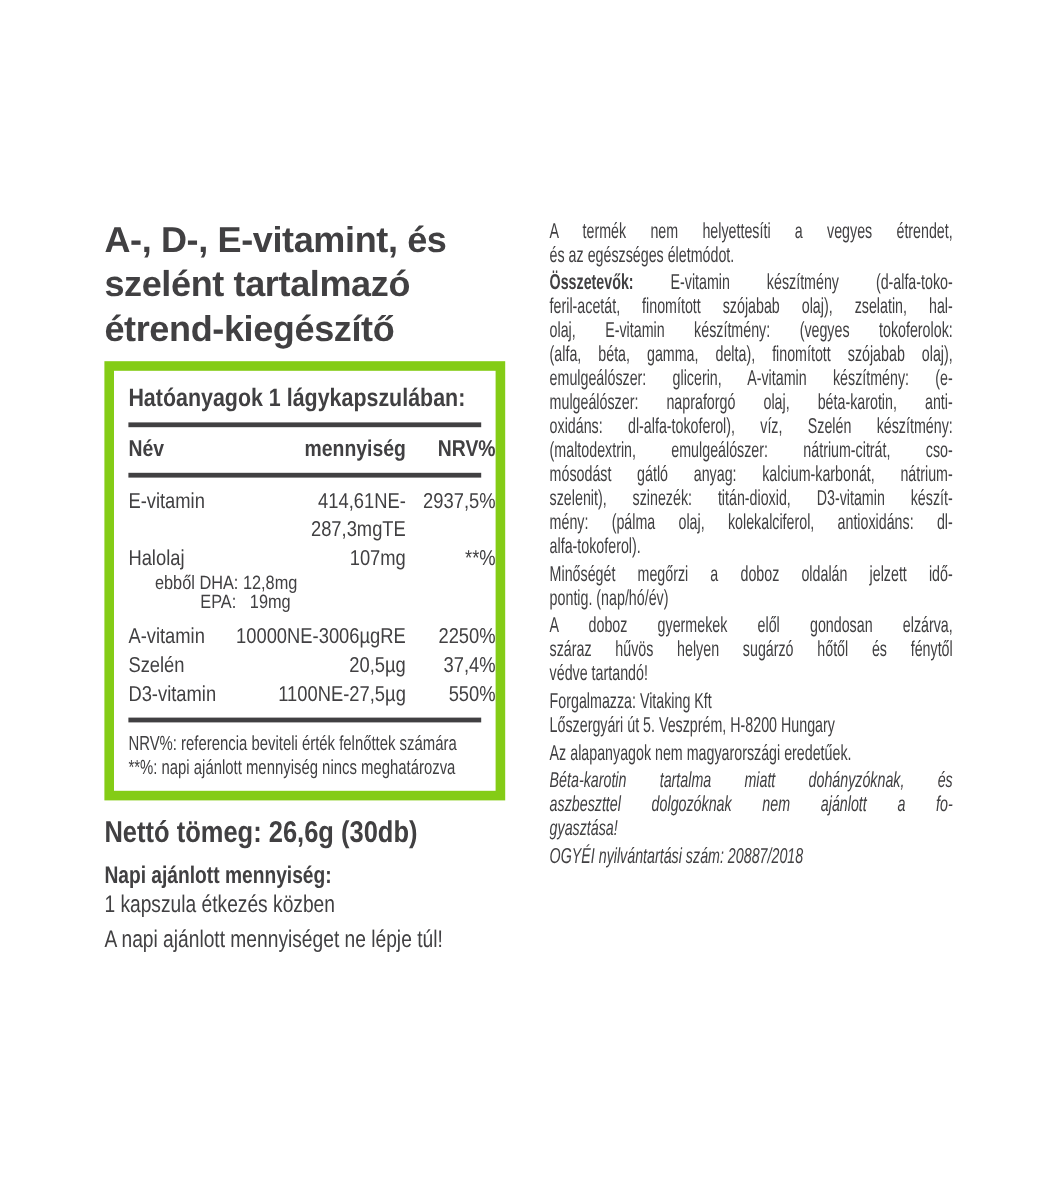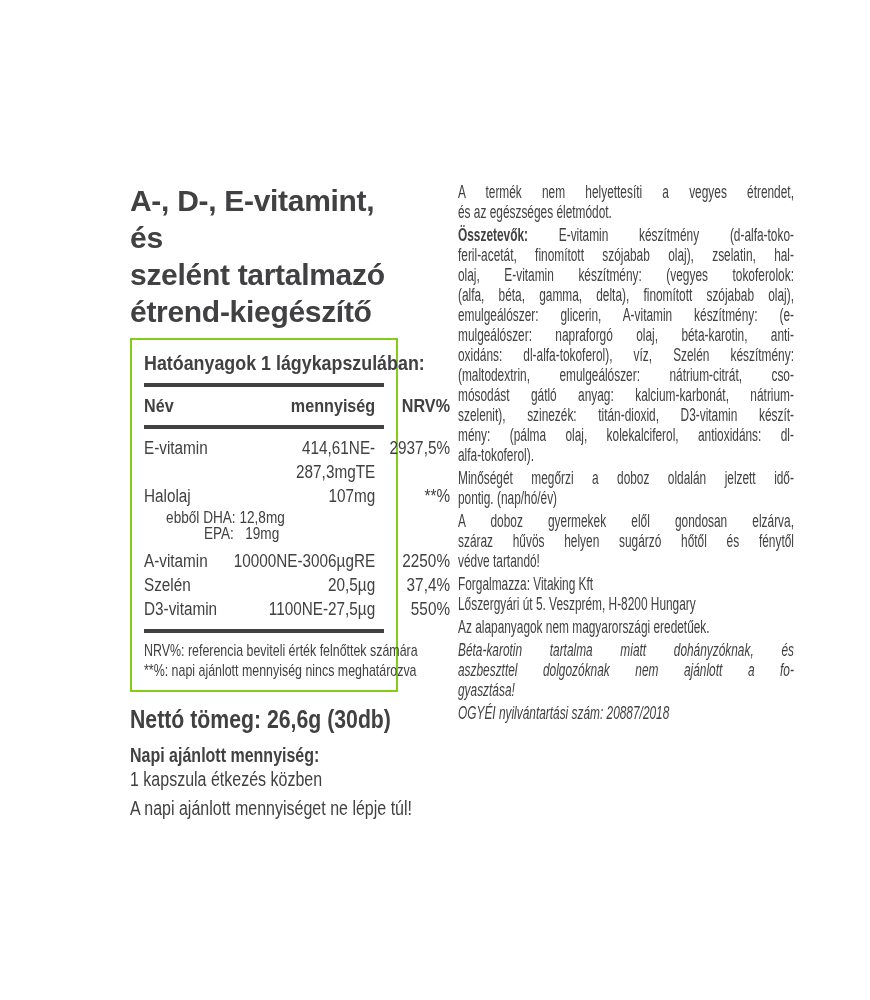--- a/index.html
+++ b/index.html
@@ -4,26 +4,26 @@
 <style>
   html,body{margin:0;padding:0;}
   body{
     width:870px;height:1000px;position:relative;overflow:hidden;
     background:#ffffff;
     font-family:"Liberation Sans", sans-serif;
     color:#414042;
     -webkit-font-smoothing:antialiased;
   }
   
-  .lcol{position:absolute;left:87px;top:182px;width:268px;margin-left:43px;}
+  .lcol{position:absolute;left:87px;top:182px;width:334px;}
   .title{
     font-size:30px;font-weight:bold;line-height:37px;
     white-space:pre-line;letter-spacing:-0.3px;
   }
-  .tbox{margin-top:8px;border:2px solid #84cc16;padding:6px 12px 6px;}
+  .tbox{margin-top:8px;border:8px solid #84cc16;padding:6px 12px 6px;}
   .w85{width:360px;transform:scaleX(0.85);transform-origin:0 0;}
   .theading{font-size:21px;font-weight:bold;line-height:26px;padding:4px 0 7px;}
   .rule{height:4px;background:#414042;}
   .colhead{
     display:grid;grid-template-columns:96px 176px 1fr;
     font-size:19px;font-weight:bold;line-height:22px;padding:8px 0;
   }
   .colhead .q,.trow .q{text-align:right;}
   .colhead .n,.trow .n{text-align:right;}
   .rowswrap{padding:7px 0 8px;}

